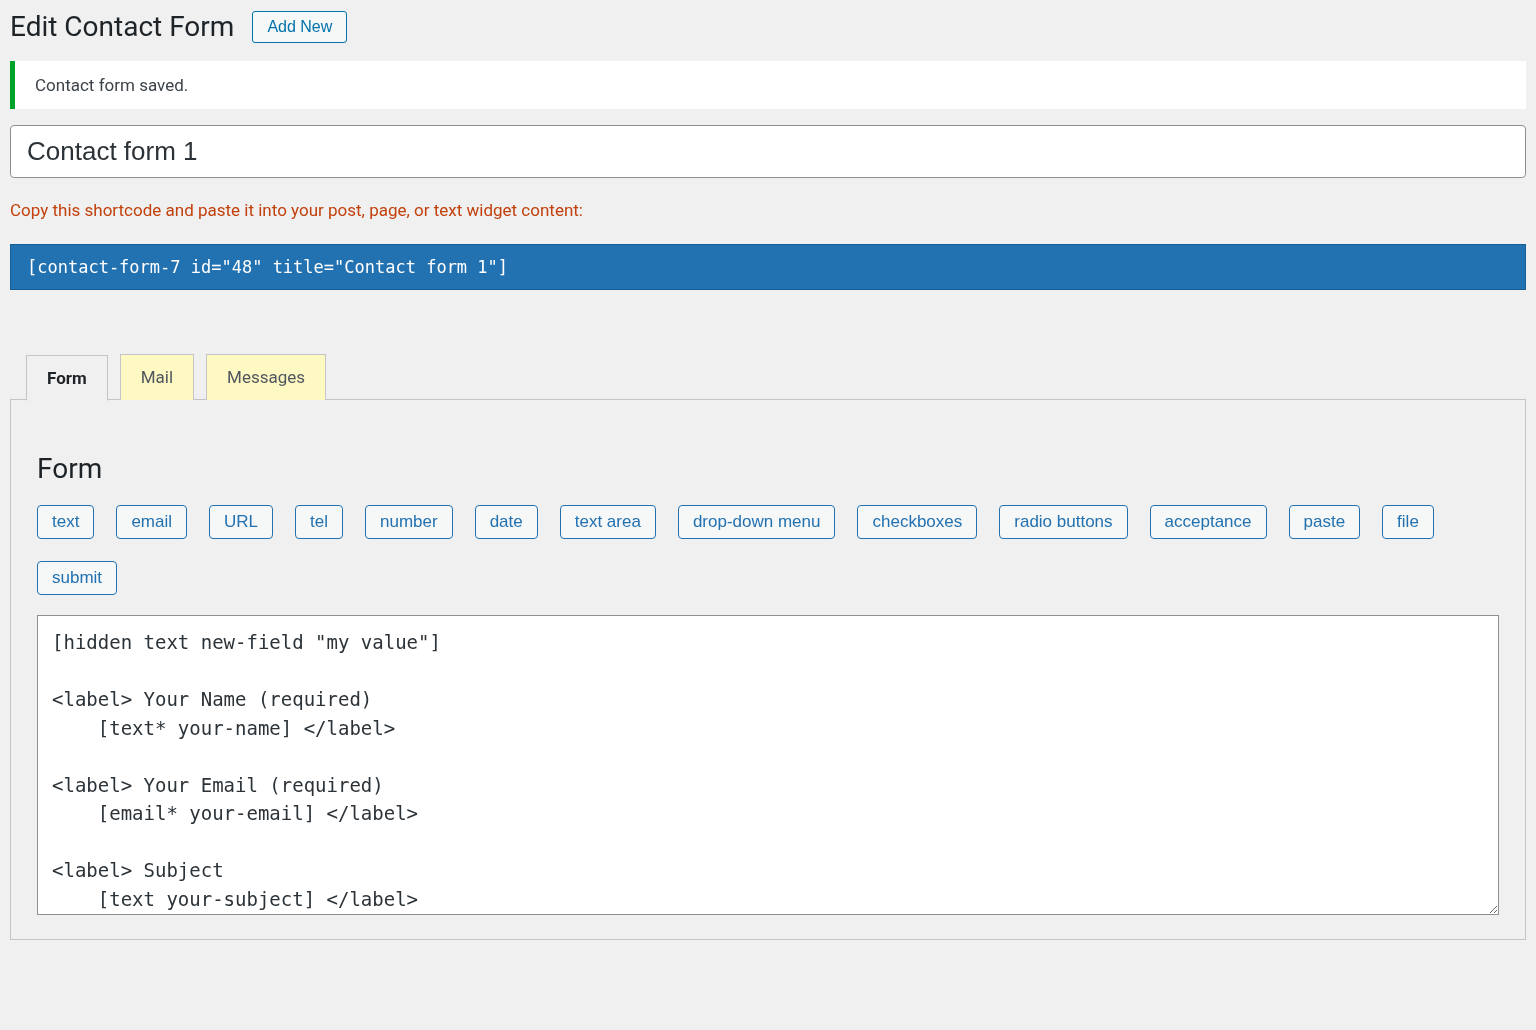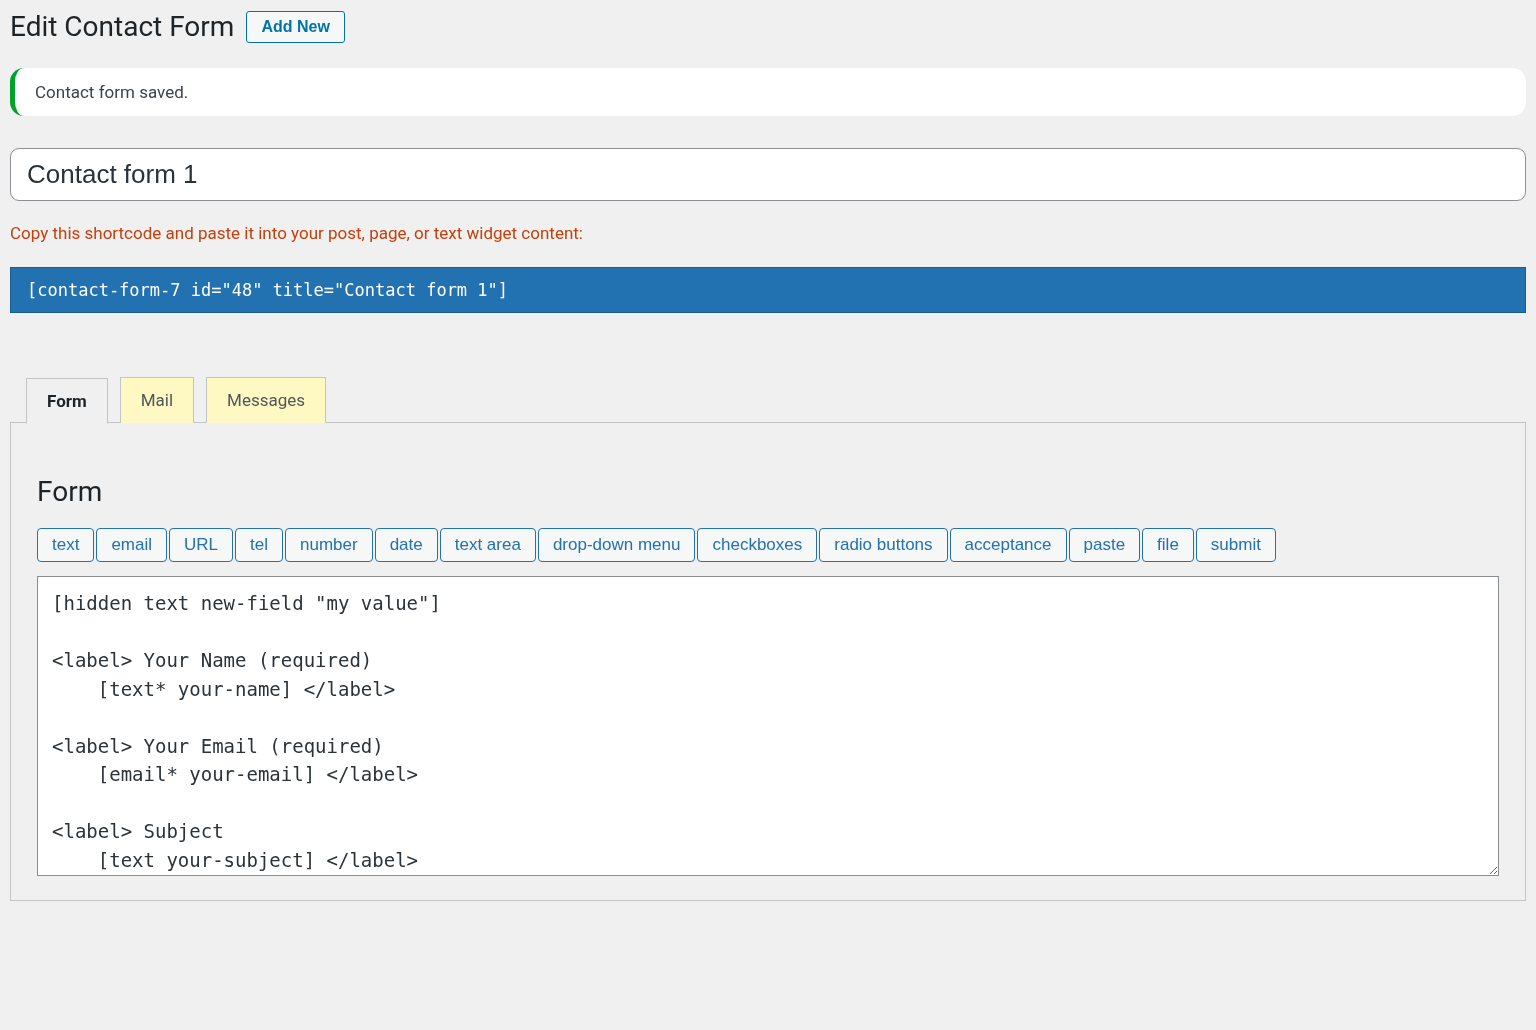--- a/index.html
+++ b/index.html
@@ -15,48 +15,47 @@
   h1.page-title {
     font-size: 28px;
     font-weight: 400;
     margin: 0 12px 0 0;
     display: inline-block;
     color: #1d2327;
   }
   .page-header {
     display: flex;
     align-items: center;
-    margin-bottom: 25px;
-    gap: 0;
+    margin-bottom: 18px;
+    gap: 6px;
   }
   .add-new-btn {
     border: 1.5px solid #0073aa;
     background: #f6f7f7;
     color: #0073aa;
     padding: 6px 14px;
     font-size: 16px;
     border-radius: 3px;
     cursor: pointer;
-    font-weight: 700;
+    font-weight: 400;
   }
   .notice {
     background: #fff;
     border-left: 5px solid #00a32a;
     padding: 14px 20px;
-    margin: 0 0 32px 0;
+    margin: 0 0 16px 0;
     font-size: 17px;
     color: #3c434a;
-    border-radius: 14px;
   }
   .title-input {
     width: 100%;
     font-size: 26px;
     padding: 10px 16px;
     border: 1.5px solid #8c8f94;
-    border-radius: 9px;
+    border-radius: 4px;
     background: #fff;
     color: #2c3338;
     margin-bottom: 22px;
   }
   .shortcode-label {
     font-size: 17px;
     color: #c2410c;
     margin-bottom: 24px;
   }
   .shortcode-box {
@@ -110,22 +109,22 @@
     color: #1d2327;
     margin-bottom: 14px;
   }
   .section-desc a {
     color: #2271b1;
     text-decoration: underline;
   }
   .tag-buttons {
     display: flex;
     flex-wrap: wrap;
-    gap: 2px;
-    margin-bottom: 14px;
+    gap: 22px;
+    margin-bottom: 20px;
   }
   .tag-btn {
     border: 1.5px solid #2271b1;
     background: #f6f7f7;
     color: #2271b1;
     padding: 6px 14px;
     font-size: 17px;
     border-radius: 4px;
     cursor: pointer;
   }

